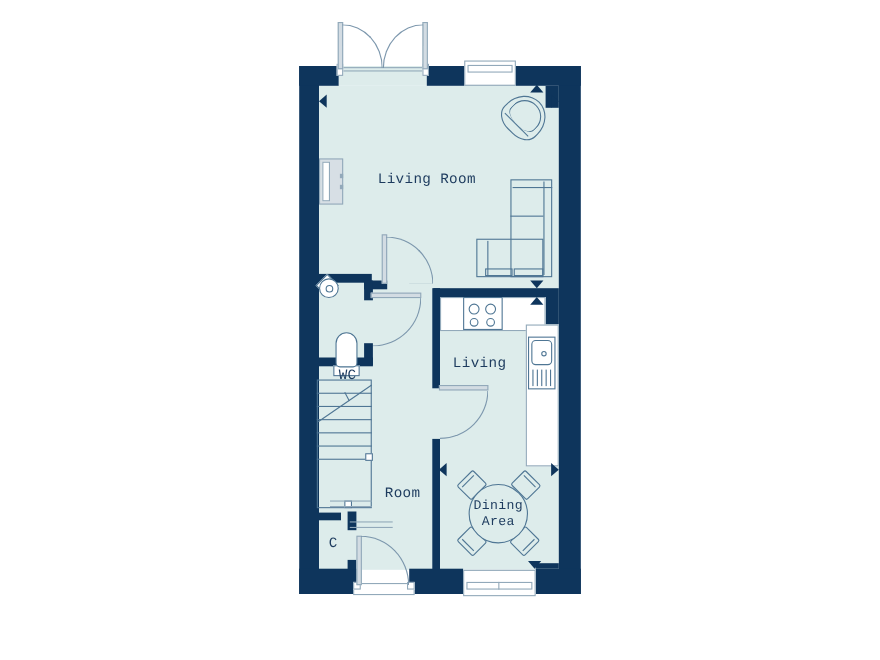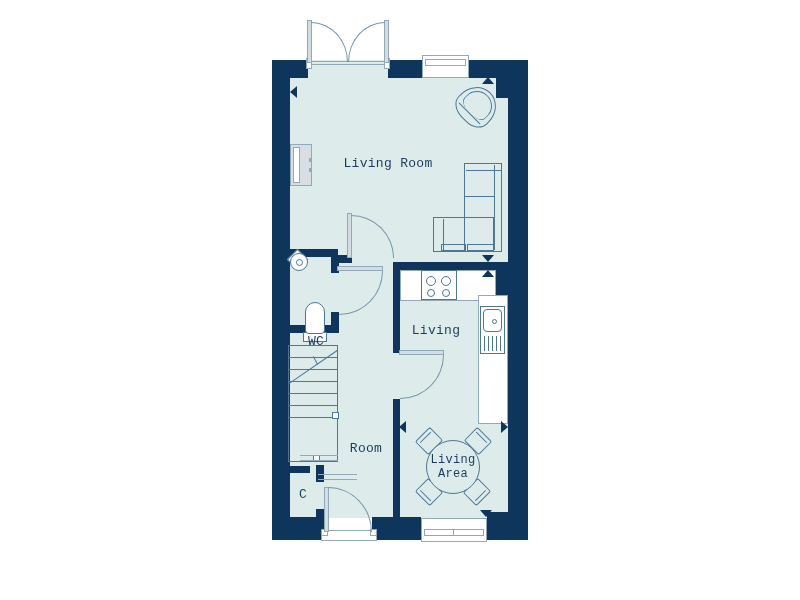--- a/index.html
+++ b/index.html
@@ -165,16 +165,16 @@
   <div class="tri" style="left:482px;top:255px;border-left:6px solid transparent;border-right:6px solid transparent;border-top:7px solid var(--wall);"></div>
   <div class="tri" style="left:482px;top:270px;border-left:6px solid transparent;border-right:6px solid transparent;border-bottom:7px solid var(--wall);"></div>
   <div class="tri" style="left:399px;top:421px;border-top:6px solid transparent;border-bottom:6px solid transparent;border-right:7px solid var(--wall);"></div>
   <div class="tri" style="left:501px;top:421px;border-top:6px solid transparent;border-bottom:6px solid transparent;border-left:7px solid var(--wall);"></div>
   <div class="tri" style="left:480px;top:510px;border-left:6px solid transparent;border-right:6px solid transparent;border-top:7px solid var(--wall);"></div>
 
   <div class="label" style="left:388px;top:163px;">Living Room</div>
   <div class="label" style="left:316px;top:302px;margin-top:39px;">WC</div>
   <div class="label" style="left:436px;top:330px;">Living</div>
   <div class="label" style="left:366px;top:448px;">Room</div>
-  <div class="label small" style="left:453px;top:467px;white-space:normal;width:48px;text-align:center;line-height:14px;">Living Area</div>
+  <div class="label small" style="left:453px;top:467px;white-space:normal;width:48px;text-align:center;line-height:14px;">Dining Area</div>
   <div class="label" style="left:303px;top:494px;">C</div>
 
 </div>
 
 </body></html>

